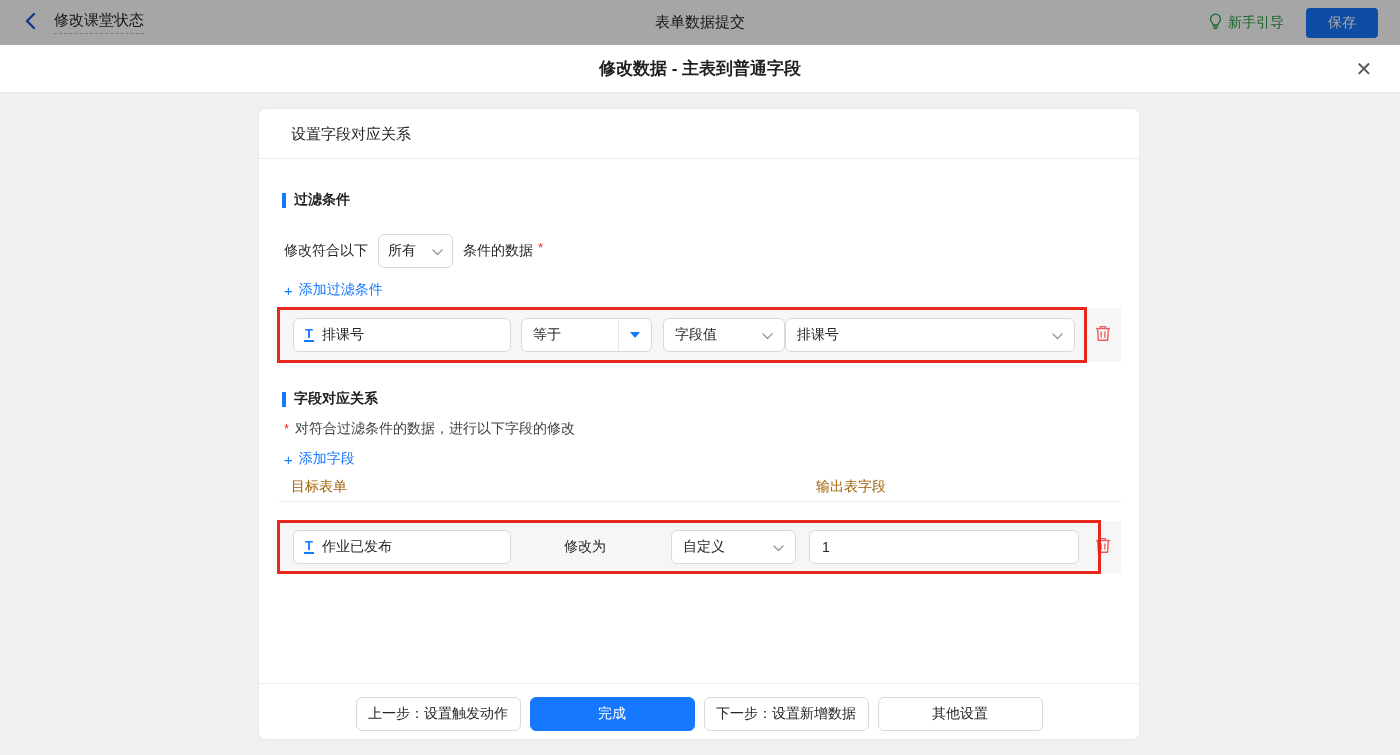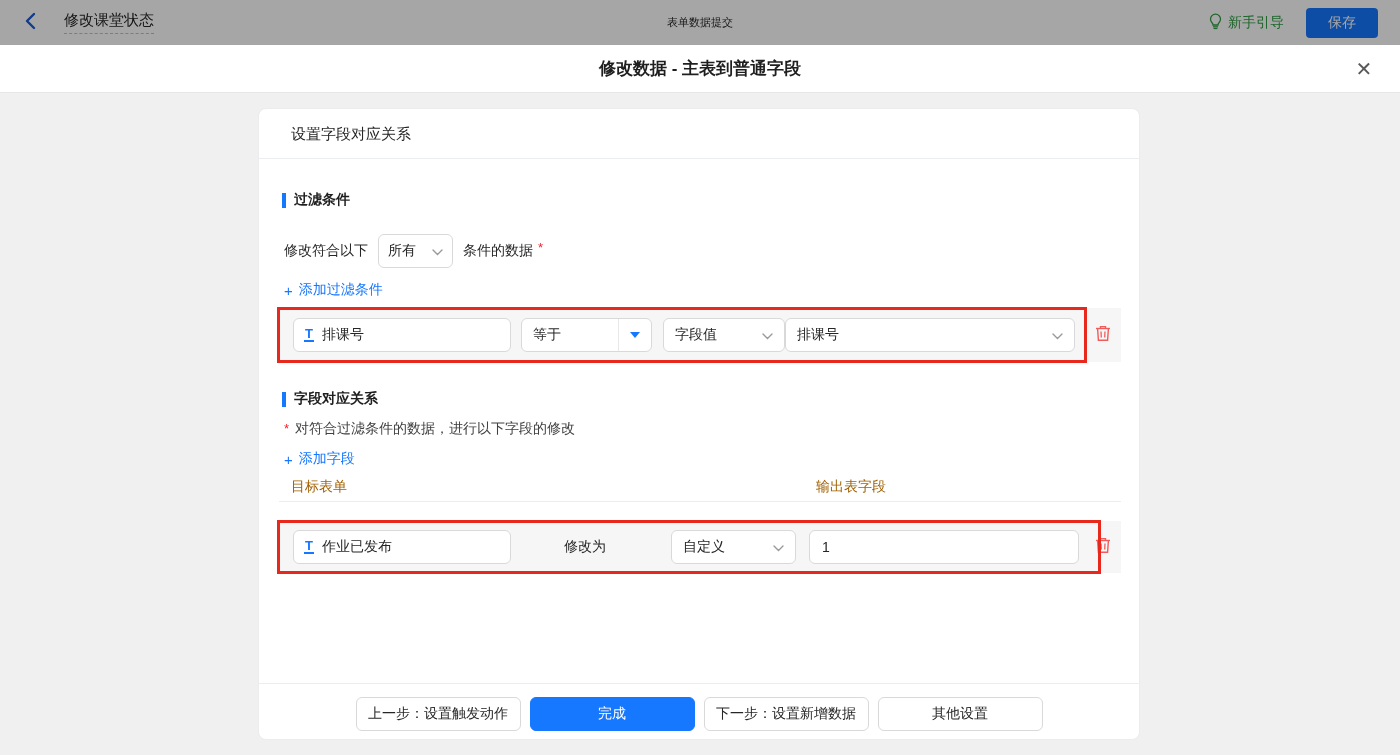--- a/index.html
+++ b/index.html
@@ -2,24 +2,24 @@
 <html><head>
 <meta charset="utf-8">
 <style>
   * { margin:0; padding:0; box-sizing:border-box; }
   html,body { width:1400px; height:755px; font-family:"Liberation Sans","DejaVu Sans",sans-serif; background:#fff; overflow:hidden; }
   .stage { position:relative; width:1400px; height:755px; }
 
   
   .topbar { position:absolute; top:0; left:0; width:1400px; height:45px; background:#fff; }
   .topbar-inner { position:relative; width:100%; height:100%; display:flex; align-items:center; padding:0 22px; }
-  .tb-left { display:flex; align-items:center; gap:24px; }
+  .tb-left { display:flex; align-items:center; gap:14px; }
   .back-btn { display:flex; align-items:center; cursor:pointer; }
   .tb-title { font-size:15px; color:#262626; padding-bottom:3px; border-bottom:1px dashed #bfbfbf; }
-  .tb-center { position:absolute; left:0; right:0; text-align:center; font-size:11px; color:#262626; pointer-events:none; }
+  .tb-center { position:absolute; left:0; right:0; text-align:center; font-size:15px; color:#262626; pointer-events:none; }
   .tb-right { margin-left:auto; display:flex; align-items:center; gap:22px; z-index:1; }
   .guide { display:flex; align-items:center; gap:5px; color:#2e9e44; font-size:14px; cursor:pointer; }
   .save-btn { background:#1677ff; color:#fff; font-size:14px; border:none; border-radius:4px; width:72px; height:30px; cursor:pointer; }
   .topbar-dim { position:absolute; inset:0; background:rgba(0,0,0,0.35); z-index:5; }
 
   
   .modal-header { position:absolute; top:45px; left:0; width:1400px; height:48px; background:#fff; border-bottom:1px solid #e7e7e7; }
   .modal-title { position:absolute; left:0; right:0; top:0; height:48px; line-height:48px; text-align:center; font-size:17px; font-weight:bold; color:#1f1f1f; }
   .modal-close { position:absolute; right:24px; top:12px; width:24px; height:24px; font-size:20px; line-height:24px; text-align:center; color:#595959; cursor:pointer; }
 

